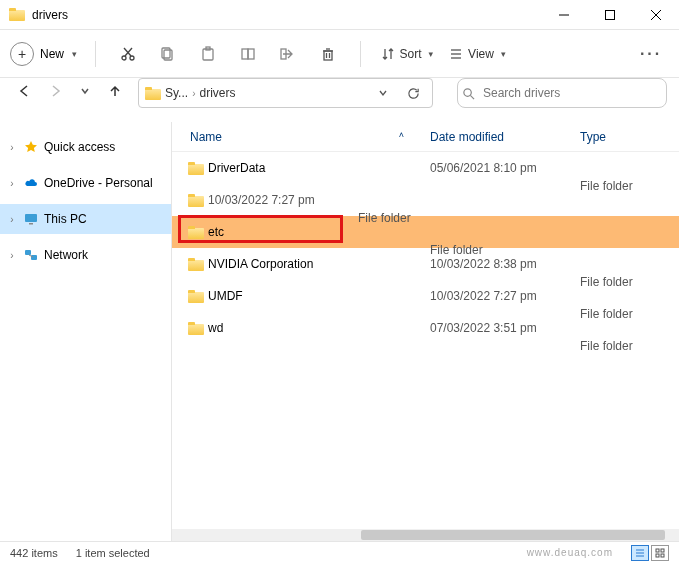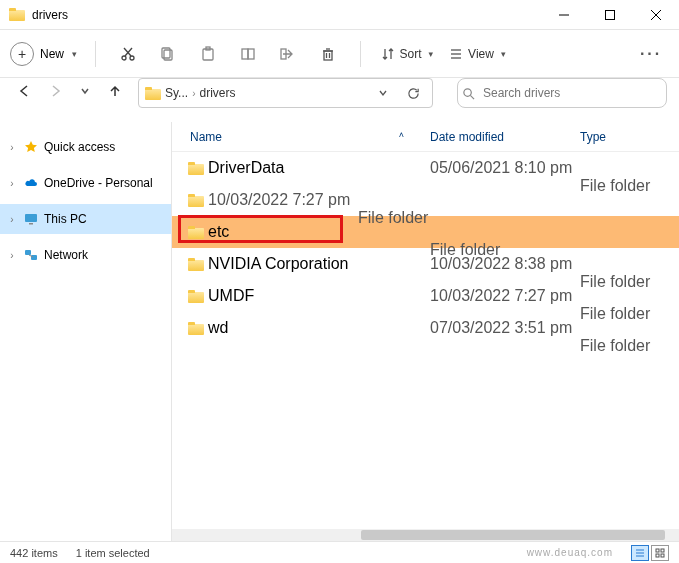--- a/index.html
+++ b/index.html
@@ -136,21 +136,21 @@
   }
   .col-name { width: 240px; display:flex; align-items:flex-start; gap:6px; }
   .col-date { width: 150px; }
   .col-type { flex: 1; }
   .sort-chev { font-size: 9px; color:#003a78; }
   .filelist { flex:1; overflow:hidden; }
   .row {
     height: 32px;
     display: flex; align-items: center;
     padding-left: 12px;
-    font-size: 16px;
+    font-size: 12px;
   }
   .row.selected { background: #fdba74; }
   .row .iconcell { width: 24px; display:flex; align-items:center; justify-content:center; }
   .row .namecell { width: 222px; }
   .row .datecell { width: 150px; color:#555; }
   .row .typecell { flex:1; color:#555;margin-top:36px; }
   .highlight-box {
     position: absolute;
     border: 3px solid #e01616;
     pointer-events: none;

